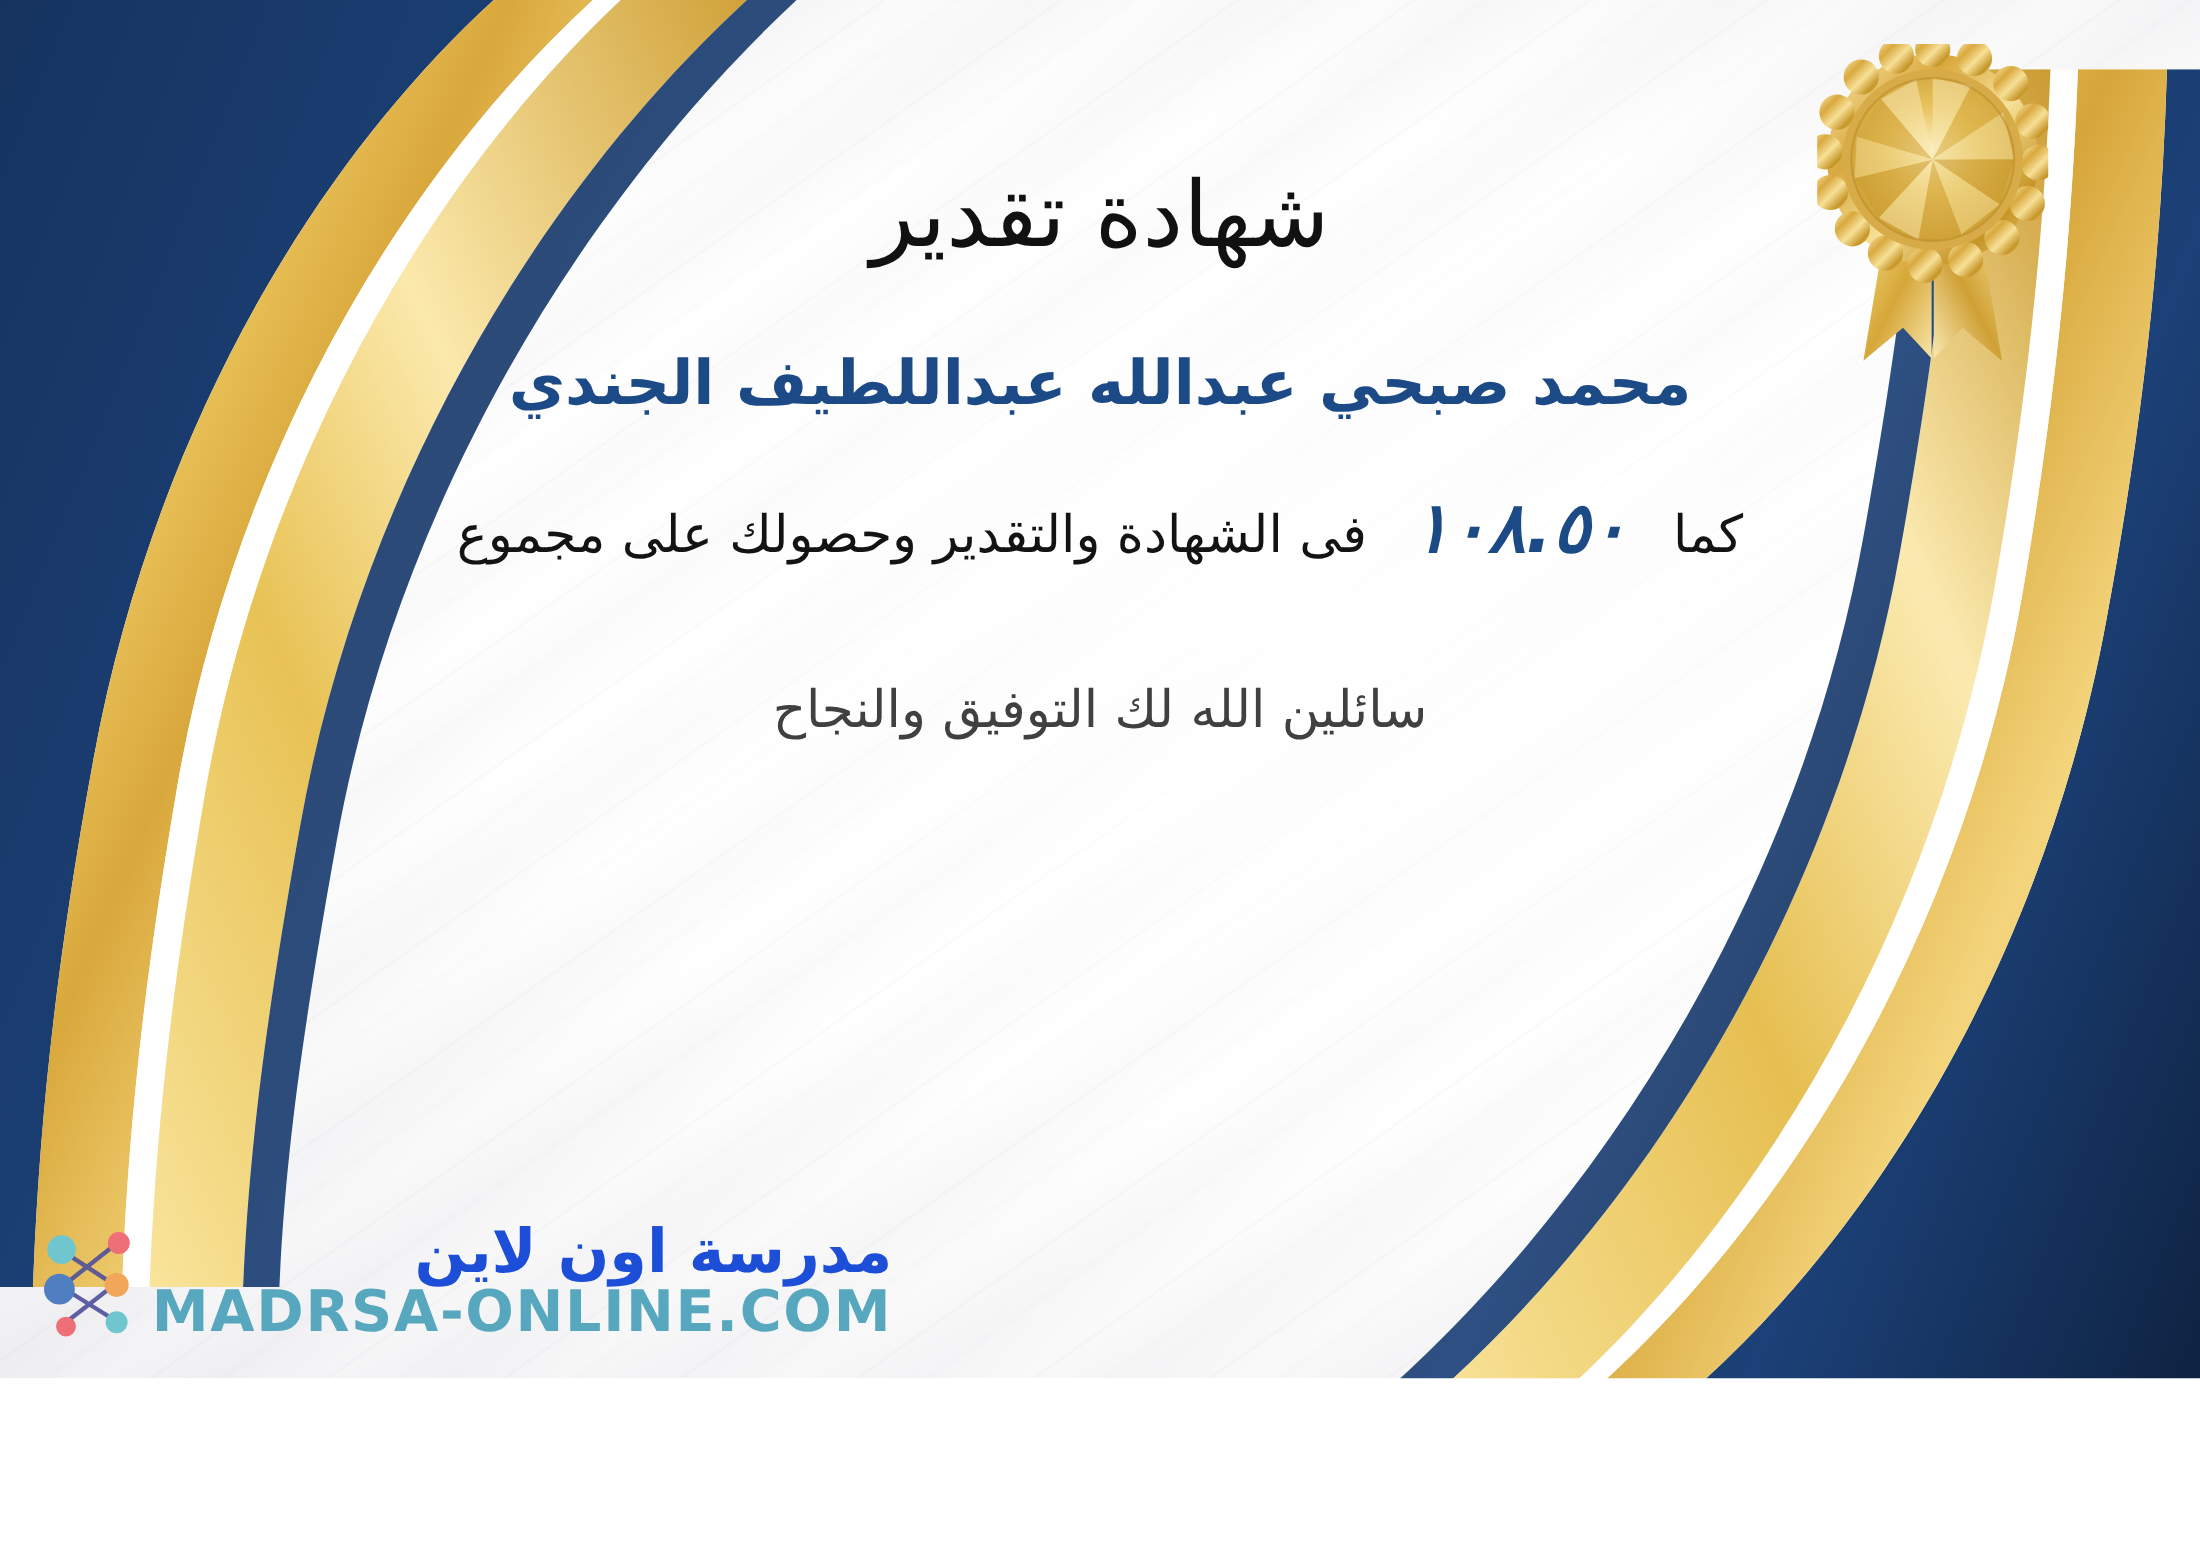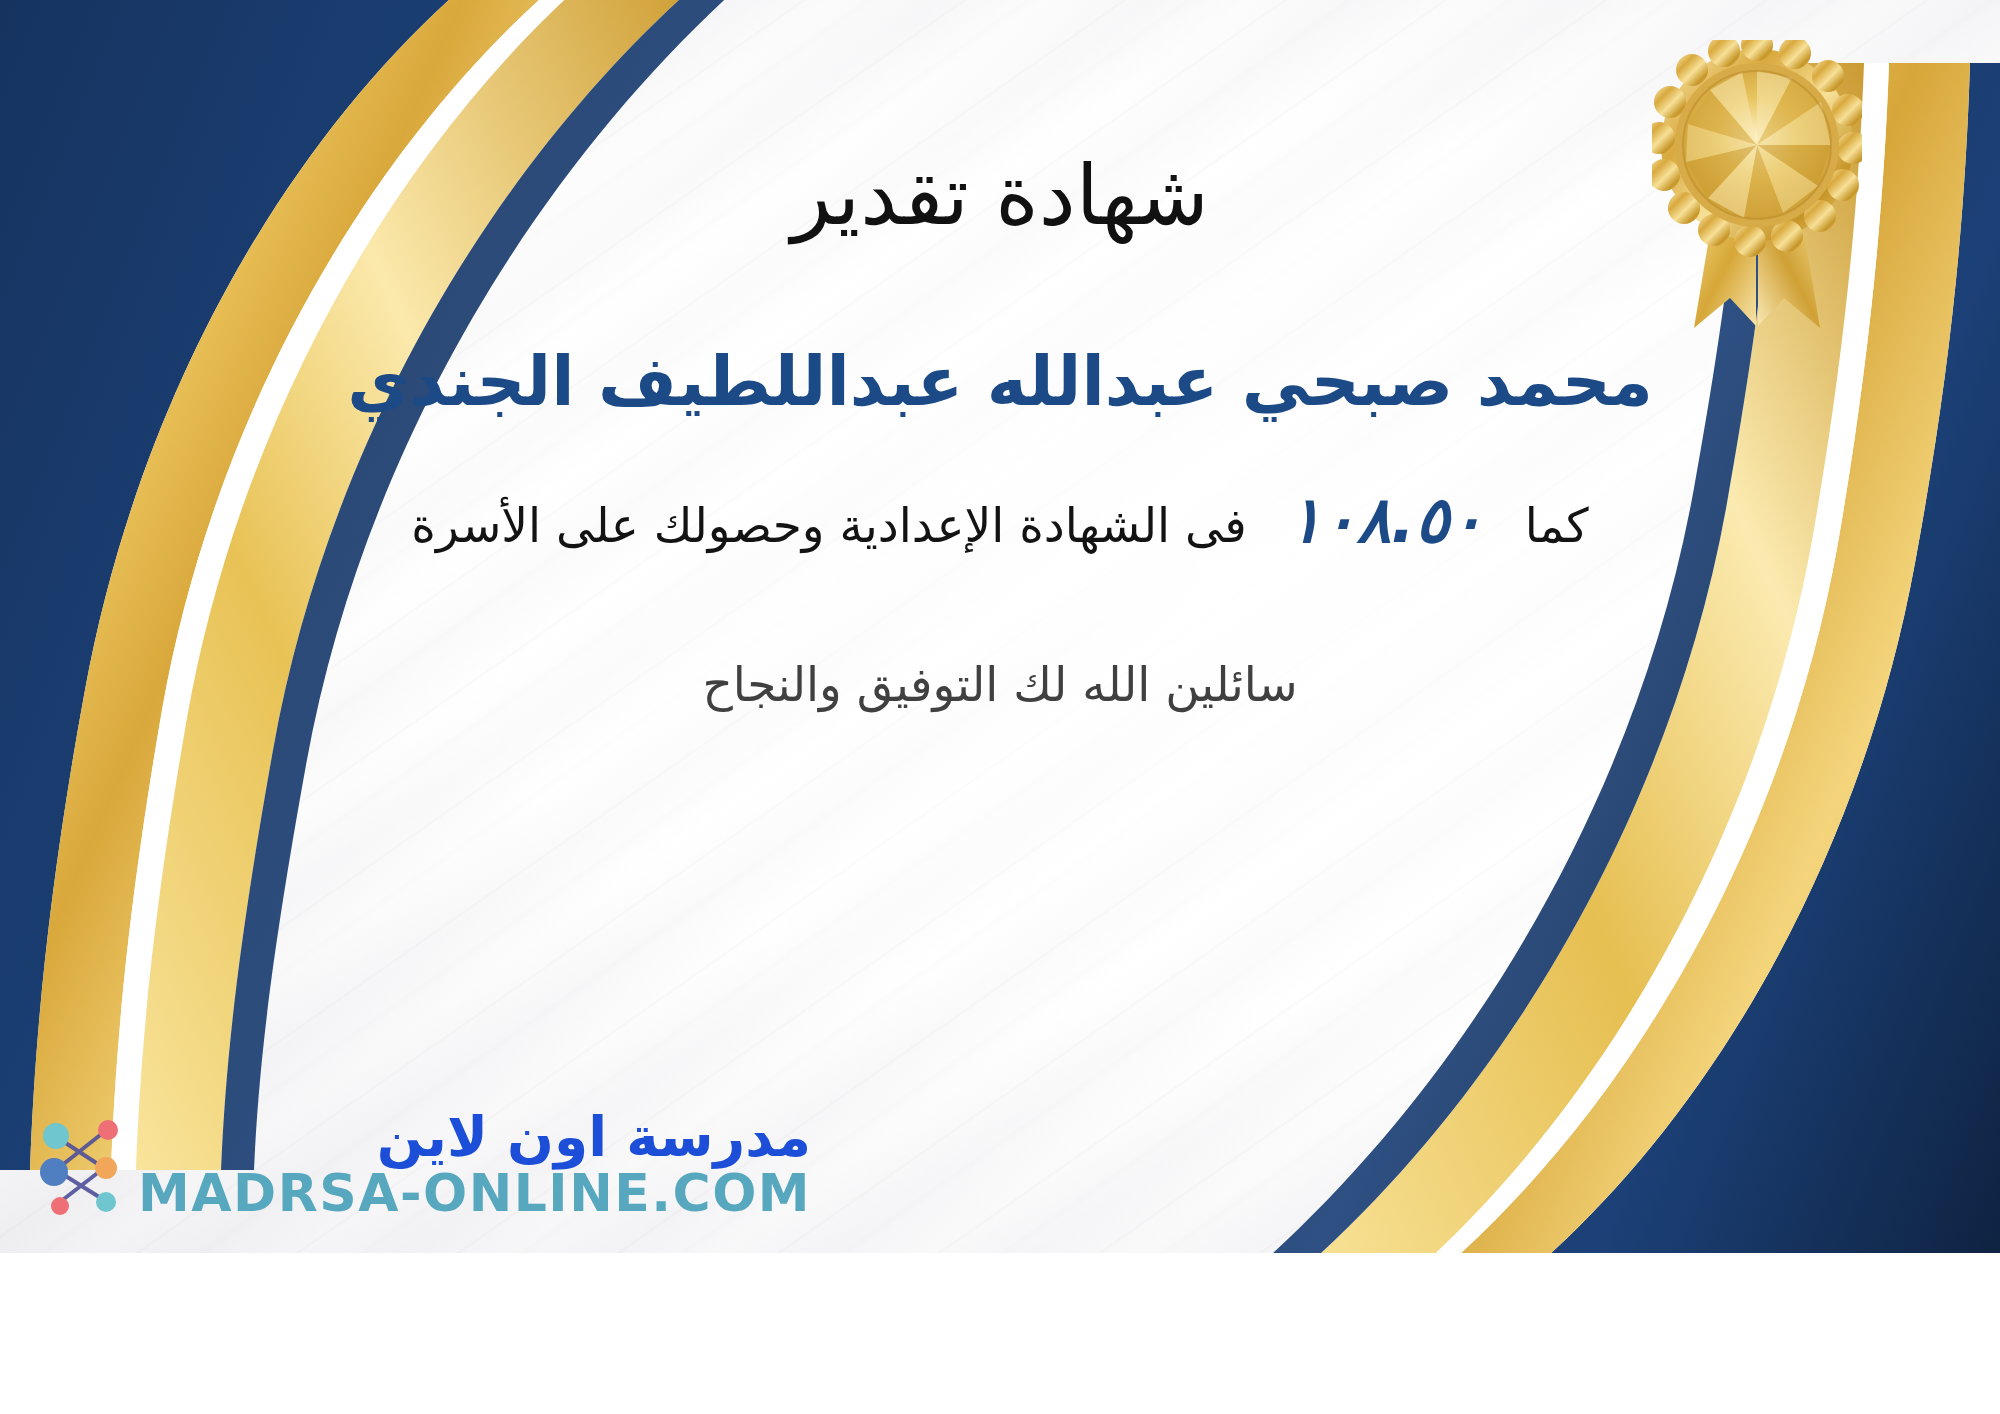--- a/index.html
+++ b/index.html
@@ -56,22 +56,22 @@
     text-align:center;
   }
   .cert-title{
     margin-top:152px;
     font-size:83px;line-height:1.05;
     font-weight:400;color:#111111;
     letter-spacing:1px;
     font-family:"DejaVu Sans","Liberation Sans",sans-serif;
   }
   .recipient-name{
-    margin-top:106px;
-    font-size:68px;line-height:1.08;
+    margin-top:80px;
+    font-size:56px;line-height:1.08;
     font-weight:bold;color:#1c4a86;
     letter-spacing:0px;
   }
   .body-block{
     margin-top:50px;
     width:1560px;
     font-size:47px;line-height:1.62;
     color:#131313;font-weight:400;
   }
   .body-line{white-space:nowrap;}
@@ -262,21 +262,21 @@
   <div class="content">
 
     <div class="cert-title">شهادة تقدير</div>
 
     <div class="recipient-name">محمد صبحي عبدالله عبداللطيف الجندي</div>
 
     <div class="body-block">
       <div class="body-line">
         <span>كما</span>
         <span class="grade-value">١٠٨.٥٠</span>
-        <span>فى الشهادة الإعدادية وحصولك على الأسرة</span>
+        <span>فى الشهادة والتقدير وحصولك على مجموع</span>
       </div>
     </div>
 
     <div class="closing-line">سائلين الله لك التوفيق  والنجاح</div>
   </div>
 
   <div class="brand">
     <div class="brand-mark">
       <svg width="96" height="110" viewBox="0 0 96 110" xmlns="http://www.w3.org/2000/svg">
         <g stroke="#4f4f9a" stroke-width="4" opacity="0.9">

